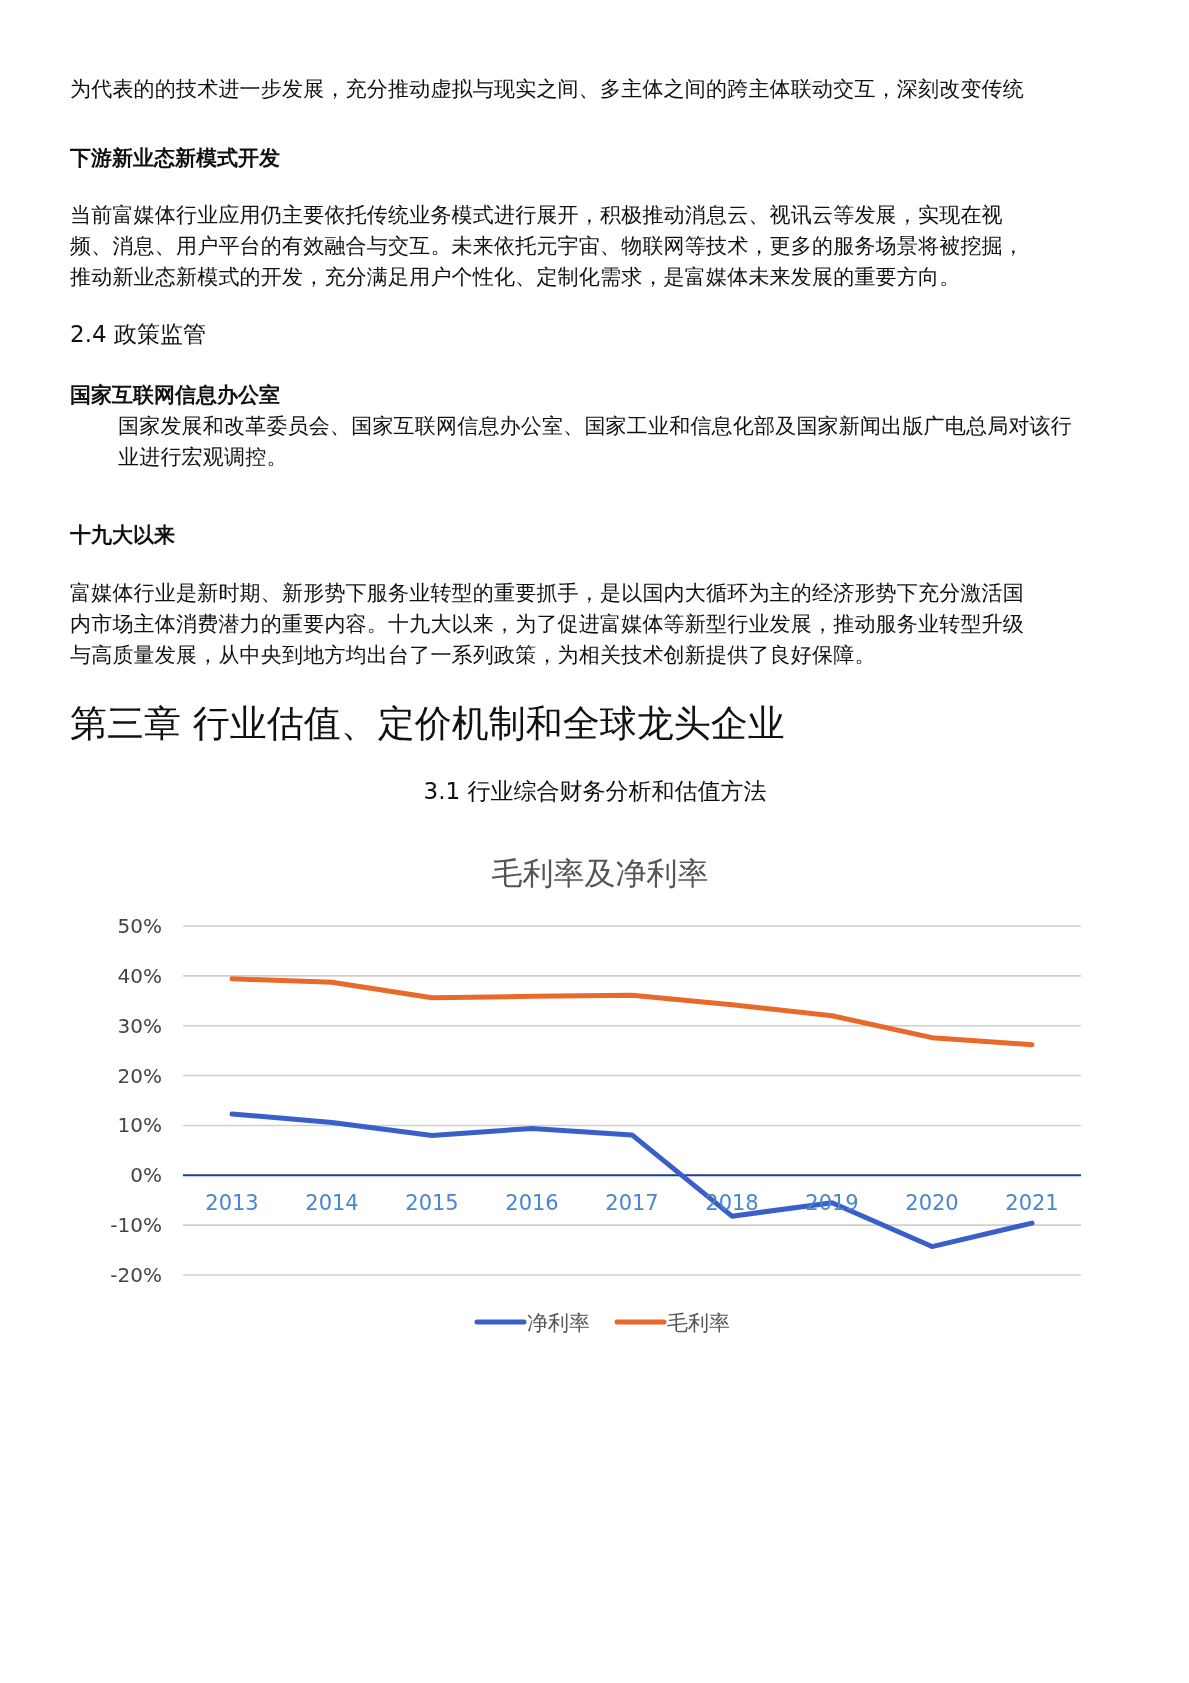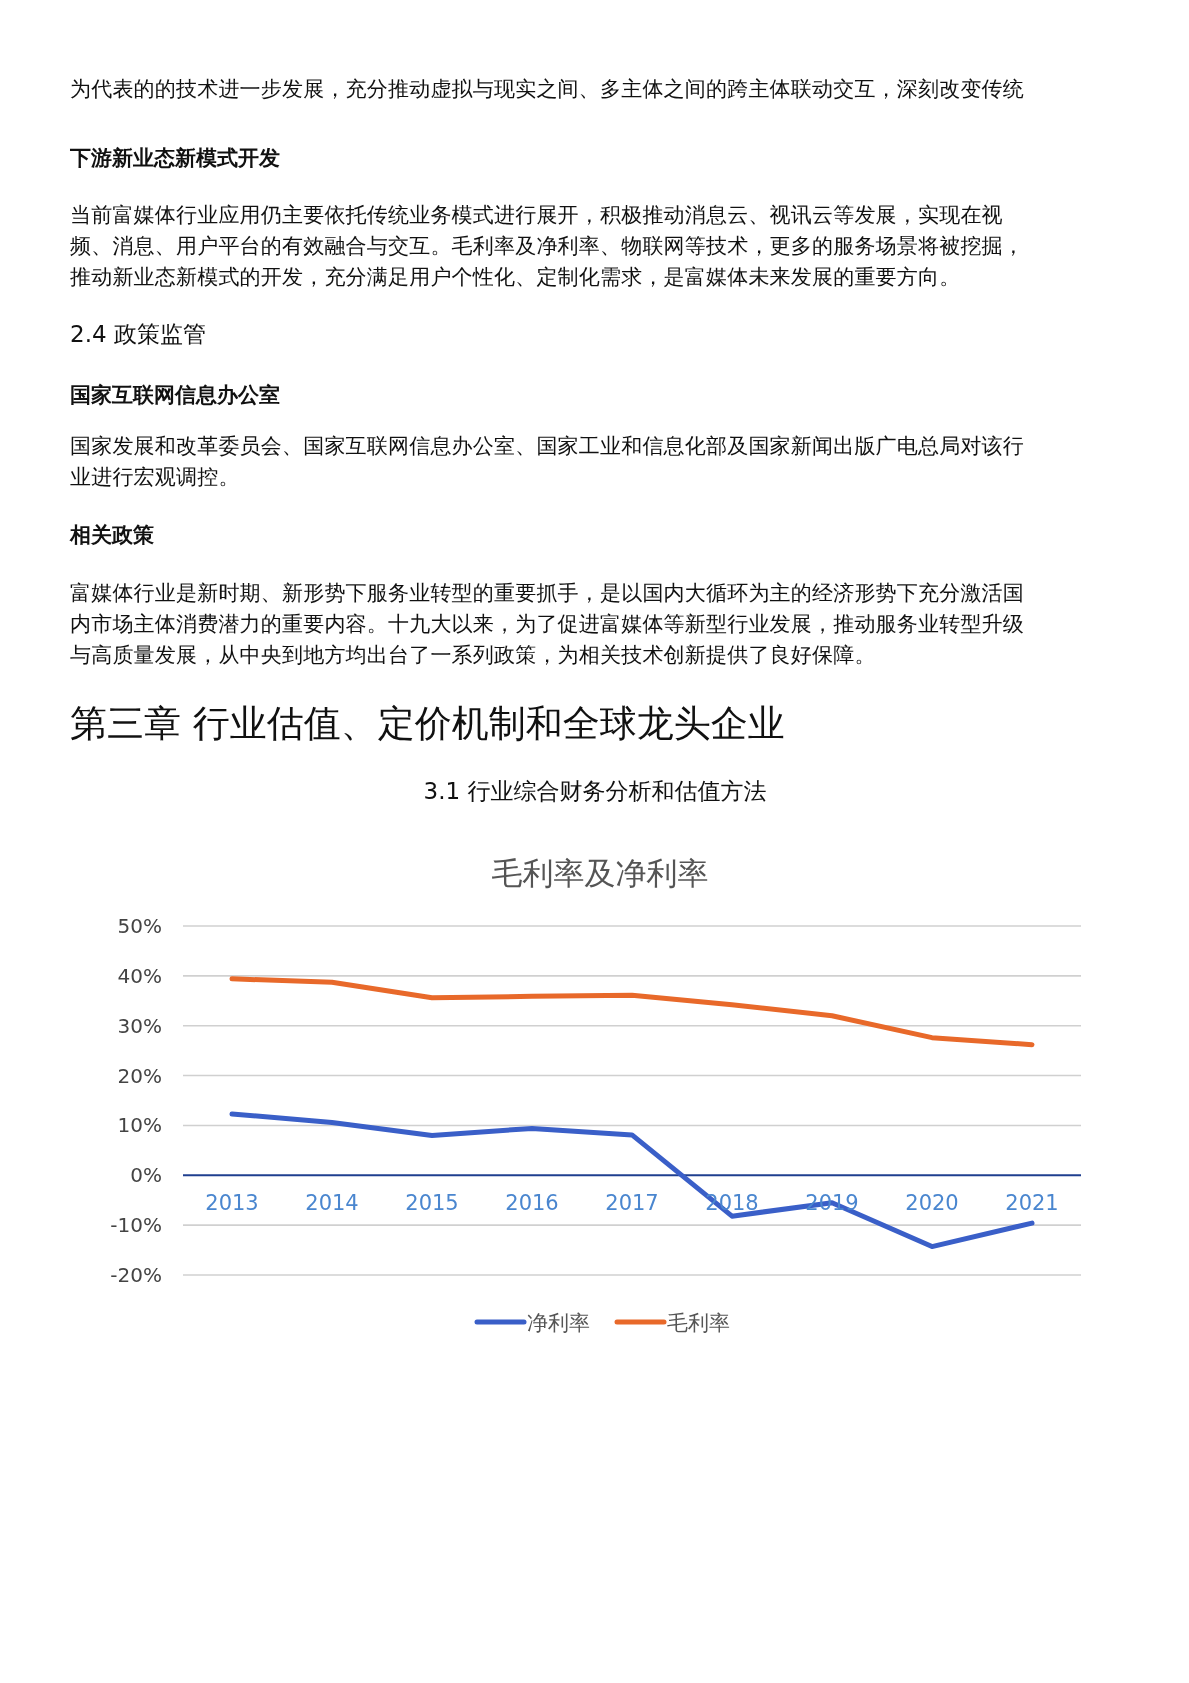--- a/index.html
+++ b/index.html
@@ -17,34 +17,34 @@
 <body>
 
 <div class="blk para" style="top:58px;margin-top:16px;">
   <div>为代表的的技术进一步发展，充分推动虚拟与现实之间、多主体之间的跨主体联动交互，深刻改变传统</div>
 </div>
 
 <div class="blk h-bold" style="top:143px;">下游新业态新模式开发</div>
 
 <div class="blk para" style="top:200px;">
   <div>当前富媒体行业应用仍主要依托传统业务模式进行展开，积极推动消息云、视讯云等发展，实现在视</div>
-  <div>频、消息、用户平台的有效融合与交互。毛利率及净利率、物联网等技术，更多的服务场景将被挖掘，</div>
+  <div>频、消息、用户平台的有效融合与交互。未来依托元宇宙、物联网等技术，更多的服务场景将被挖掘，</div>
   <div>推动新业态新模式的开发，充分满足用户个性化、定制化需求，是富媒体未来发展的重要方向。</div>
 </div>
 
 <div class="blk h-sec" style="top:318px;">2.4 政策监管</div>
 
 <div class="blk h-bold" style="top:380px;">国家互联网信息办公室</div>
 
-<div class="blk para" style="top:431px;">
+<div class="blk para" style="top:411px;margin-left:48px;">
   <div>国家发展和改革委员会、国家互联网信息办公室、国家工业和信息化部及国家新闻出版广电总局对该行</div>
   <div>业进行宏观调控。</div>
 </div>
 
-<div class="blk h-bold" style="top:520px;">相关政策</div>
+<div class="blk h-bold" style="top:520px;">十九大以来</div>
 
 <div class="blk para" style="top:578px;">
   <div>富媒体行业是新时期、新形势下服务业转型的重要抓手，是以国内大循环为主的经济形势下充分激活国</div>
   <div>内市场主体消费潜力的重要内容。十九大以来，为了促进富媒体等新型行业发展，推动服务业转型升级</div>
   <div>与高质量发展，从中央到地方均出台了一系列政策，为相关技术创新提供了良好保障。</div>
 </div>
 
 <div class="blk h-chap" style="top:700px;">第三章 行业估值、定价机制和全球龙头企业</div>
 
 <div class="blk h-sec" style="top:775px;text-align:center;">3.1 行业综合财务分析和估值方法</div>

